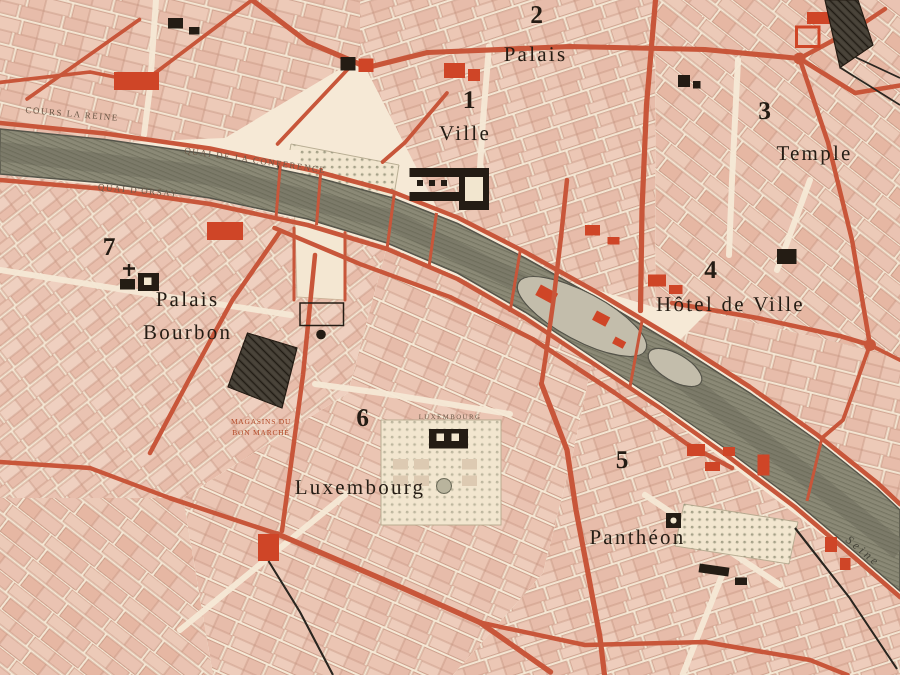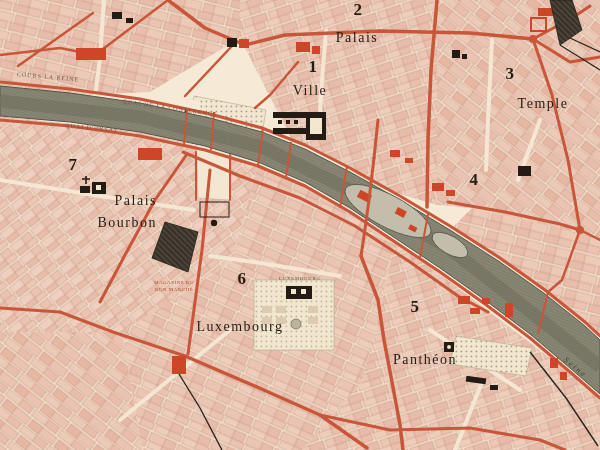--- a/index.html
+++ b/index.html
@@ -6,21 +6,21 @@
   .stage{
     position:relative;width:600px;height:450px;overflow:hidden;
     background:#f6e9d6;
     font-family:"Liberation Serif","DejaVu Serif",serif;
   }
   .stage svg{position:absolute;left:0;top:0;}
   .lbl{position:absolute;transform:translate(-50%,-50%);color:#241c14;white-space:nowrap;
        text-align:center;line-height:1.05;pointer-events:none;}
   .dnum{font-size:17px;font-weight:bold;letter-spacing:0.5px;}
   .dname{font-size:14px;letter-spacing:1.5px;}
-  .dname.wrap{white-space:normal;width:64px;line-height:1.55;text-align:right;}
+  .dname.wrap{white-space:normal;width:64px;line-height:1.55;}
   .micro{font-size:6px;letter-spacing:1px;color:#6d5a49;}
   .micro.red{color:#b34a28;font-size:5px;letter-spacing:0.5px;line-height:1.3;}
   .river-lbl{font-size:8px;font-style:italic;letter-spacing:2px;color:#45443a;}
 </style>
 </head>
 <body>
 
 <div class="stage">
 <svg width="600" height="450" viewBox="0 0 600 450">
   <defs>
@@ -266,20 +266,21 @@
 <div class="lbl dnum" style="left:358px;top:10px">2</div>
 <div class="lbl dnum" style="left:510px;top:74px">3</div>
 <div class="lbl dnum" style="left:474px;top:180px">4</div>
 <div class="lbl dnum" style="left:415px;top:307px">5</div>
 <div class="lbl dnum" style="left:242px;top:279px">6</div>
 <div class="lbl dnum" style="left:73px;top:165px">7</div>
 
 <div class="lbl dname" style="left:310px;top:91px">Ville</div>
 <div class="lbl dname" style="left:357px;top:38px">Palais</div>
 <div class="lbl dname" style="left:543px;top:104px">Temple</div>
+<div class="lbl dname" style="left:487px;top:205px">Hôtel de Ville</div>
 <div class="lbl dname" style="left:425px;top:360px">Panthéon</div>
 <div class="lbl dname" style="left:240px;top:327px">Luxembourg</div>
 <div class="lbl dname wrap" style="left:125px;top:212px">Palais Bourbon</div>
 
 <div class="lbl micro" style="left:48px;top:77px;transform:translate(-50%,-50%) rotate(5deg)">COURS LA REINE</div>
 <div class="lbl micro" style="left:170px;top:108px;transform:translate(-50%,-50%) rotate(8deg)">QUAI DE LA CONFERENCE</div>
 <div class="lbl micro" style="left:92px;top:128px;transform:translate(-50%,-50%) rotate(5deg)">QUAI D'ORSAY</div>
 <div class="lbl micro" style="left:300px;top:279px;font-size:4.5px">LUXEMBOURG</div>
 <div class="lbl micro red" style="left:174px;top:283px">MAGASINS DU</div>
 <div class="lbl micro red" style="left:174px;top:290px">BON MARCHÉ</div>

